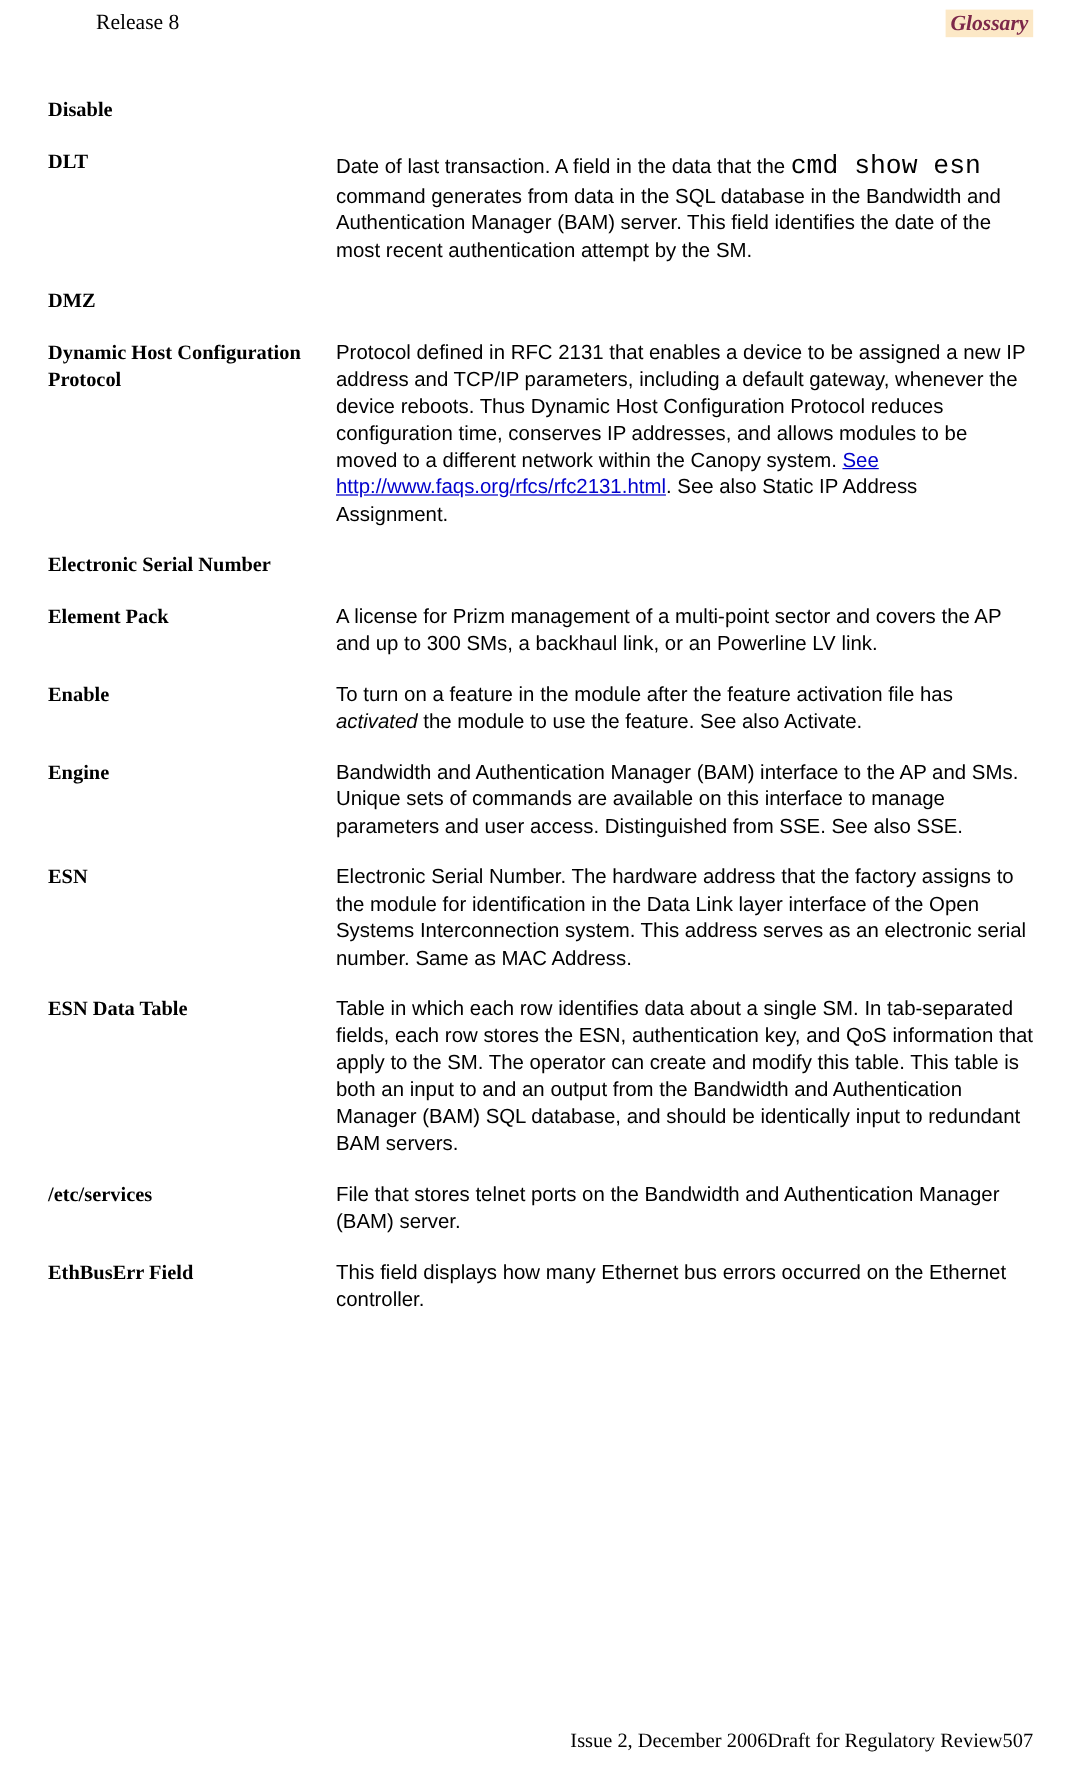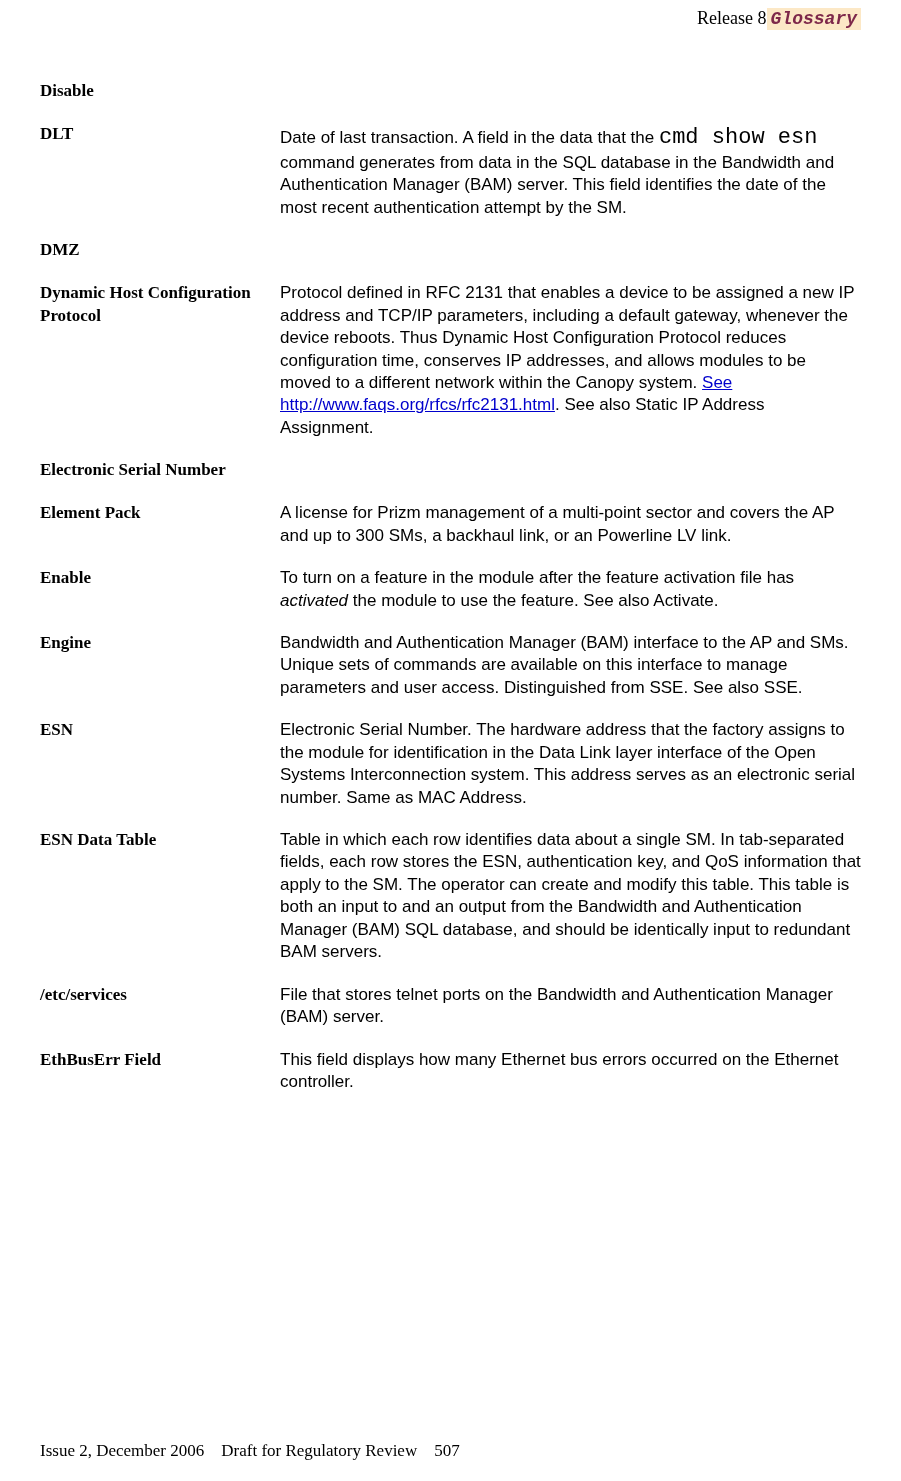--- a/index.html
+++ b/index.html
@@ -13,32 +13,32 @@
   }
   .page {
     padding: 8px 40px 20px 40px;
     box-sizing: border-box;
     min-height: 1481px;
     display: flex;
     flex-direction: column;
   }
   .header {
     display: flex;
-    justify-content: flex-end;
+    justify-content: space-between;
     align-items: flex-start;
     margin-bottom: 50px;
     margin-left: 40px;
   }
   .release {
     font-family: "Palatino Linotype", "Book Antiqua", Palatino, serif;
     font-size: 18px;
     color: #000;
   }
   .glossary {
-    font-family: Liberation Mono, monospace;
+    font-family: Liberation Serif, serif;
     font-size: 18px;
     font-style: italic;
     font-weight: bold;
     color: #7d284a;
     background: #fce8c6;
     padding: 1px 4px;
   }
   .entries {
     flex: 1;
   }
@@ -68,25 +68,24 @@
   .definition code {
     font-family: "Courier New", Courier, monospace;
     font-size: 22px;
   }
   a.link, .link {
     color: #0000cc;
     text-decoration: underline;
   }
   .footer {
     display: flex;
-    justify-content: flex-start;
+    justify-content: flex-end;
     font-family: "Palatino Linotype", "Book Antiqua", Palatino, serif;
     font-size: 17px;
     margin-top: 30px;
-    gap: 17px;
   }
 </style>
 </head>
 <body>
 
 <div class="page">
   <div class="header">
     <div class="release">Release 8</div>
     <div class="glossary">Glossary</div>
   </div>

